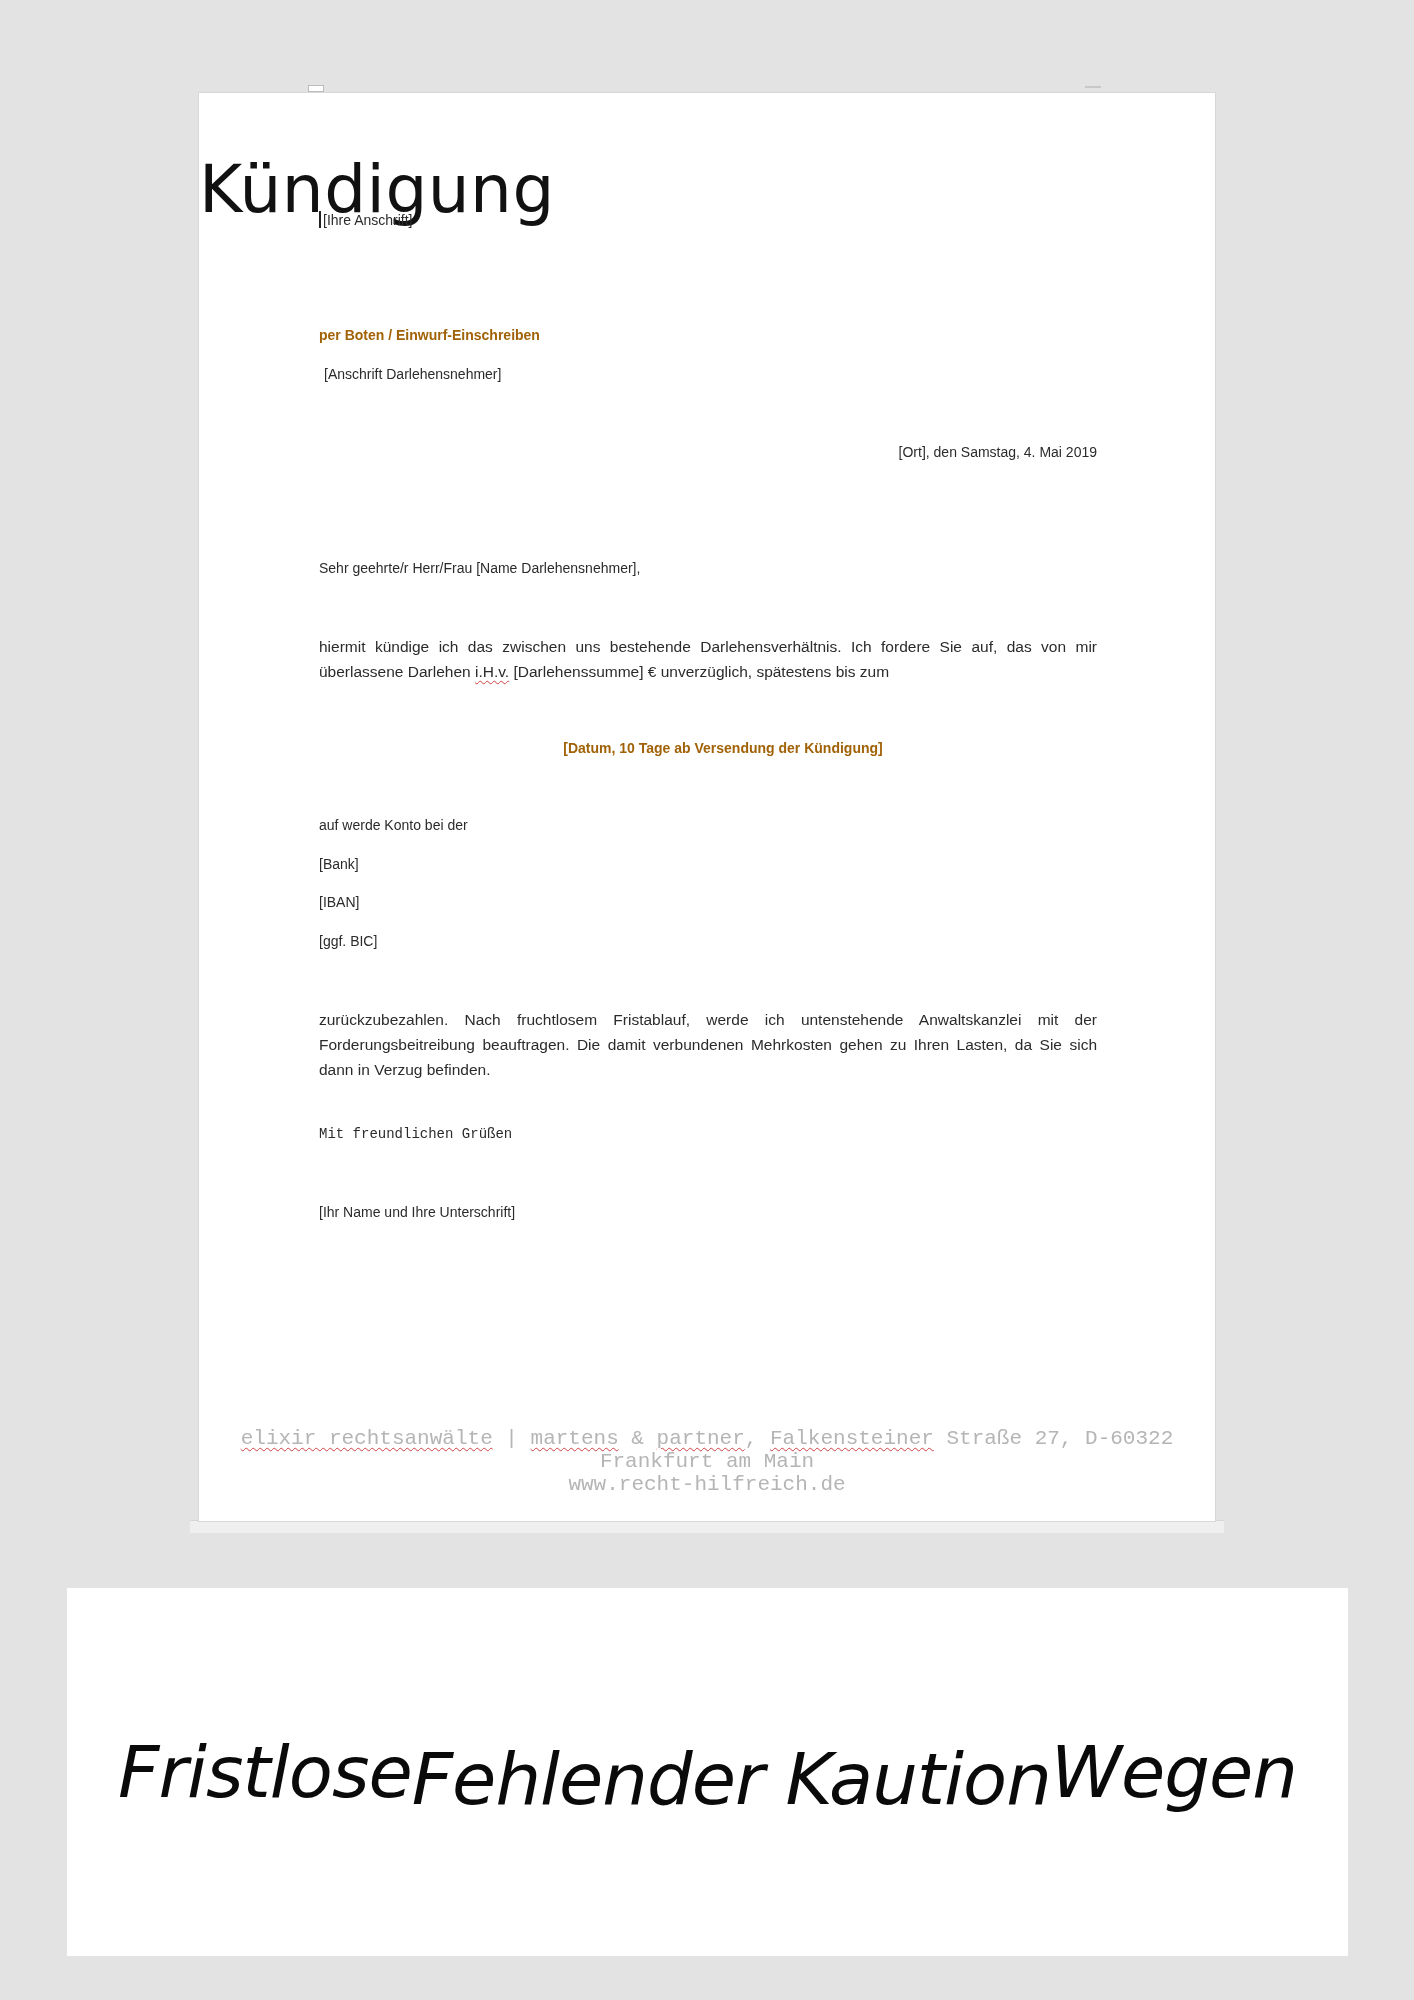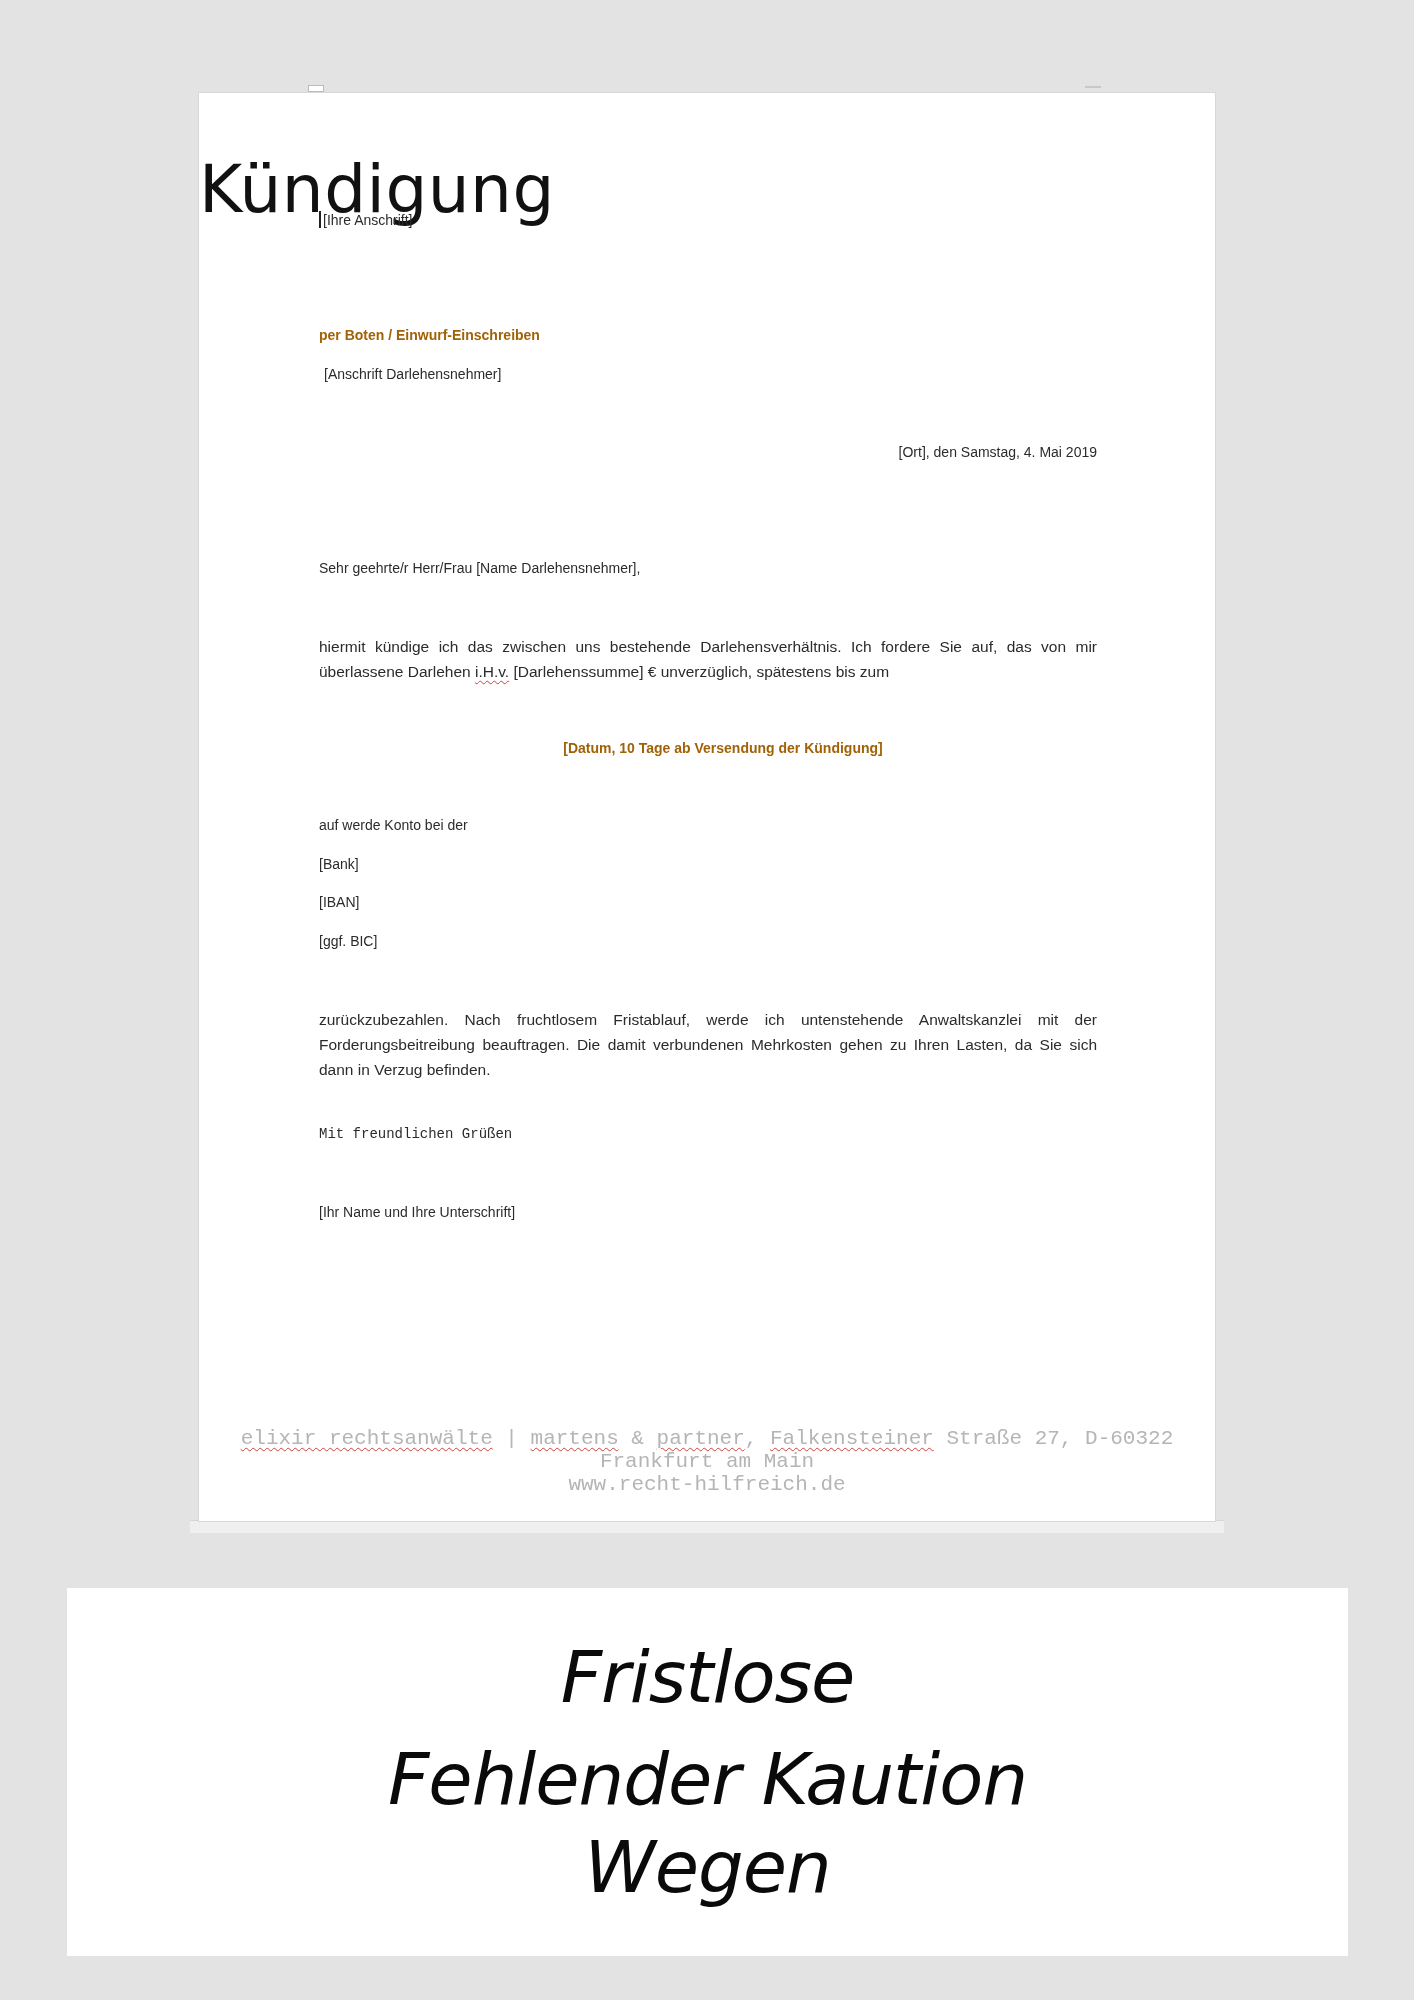--- a/index.html
+++ b/index.html
@@ -35,21 +35,21 @@
     position:absolute; left:120px; width:778px; font-family:Liberation Sans, sans-serif;
     font-size:15.5px; color:#2b2b2b; line-height:25px; text-align:justify; text-align-last:left;
   }
   .squiggle { text-decoration:underline wavy #d04040; text-decoration-thickness:1px; text-underline-offset:3px; }
   .footer {
     position:absolute; left:0; width:100%; top:1334px; text-align:center; color:#b5b5b5;
     font-family:Liberation Mono, monospace; font-size:21px; line-height:23px;
   }
   .caption-box {
     position:absolute; left:67px; top:1588px; width:1281px; height:368px; background:#fff;
-    display:flex; flex-direction:column; align-items:center; justify-content:center;
+    display:flex; flex-direction:row; align-items:center; justify-content:center;
   }
   .caption-line {
     font-family:"DejaVu Sans", sans-serif; font-style:italic; font-size:72px; color:#0a0a0a;
     line-height:88px; letter-spacing:-1px;
   }
   .caption-line.gap { margin-top:14px; }
 </style>
 </head>
 <body>
 

